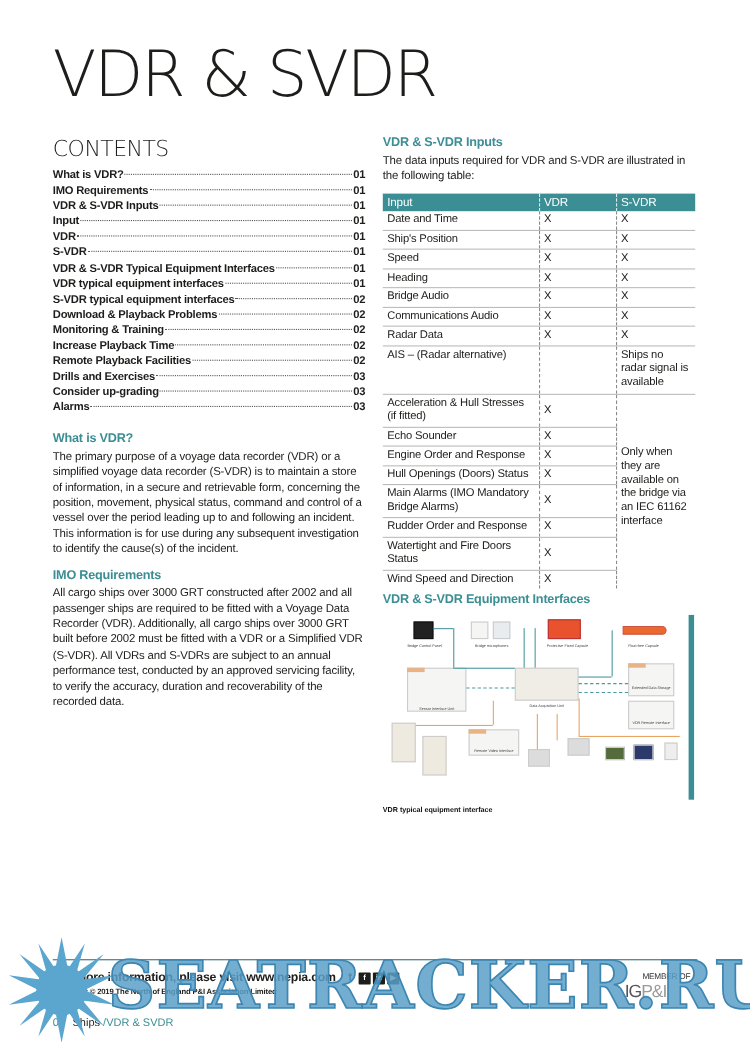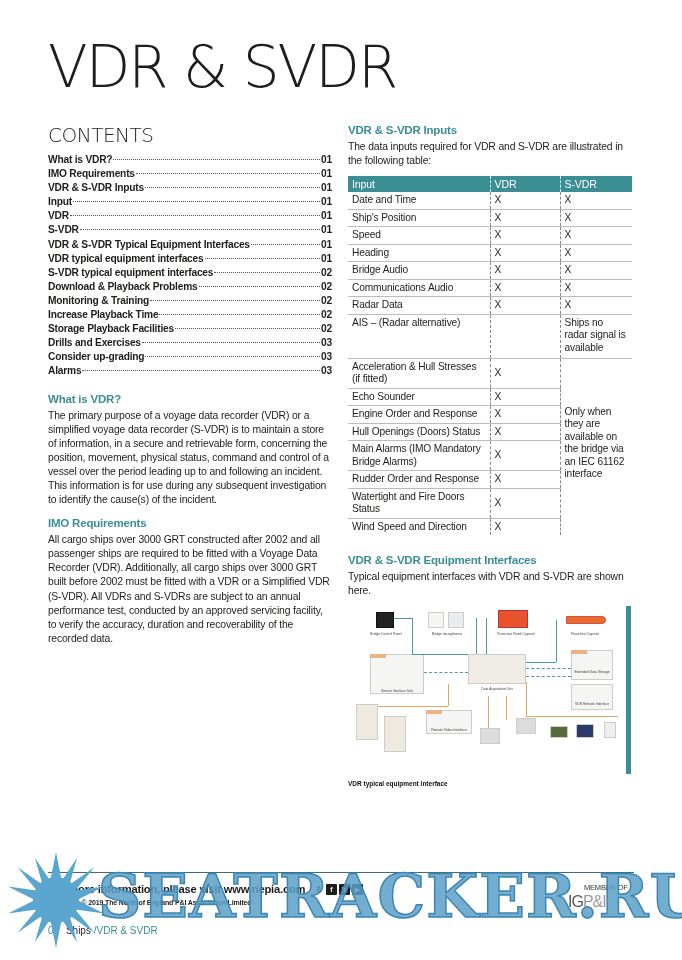--- a/index.html
+++ b/index.html
@@ -123,21 +123,21 @@
         <span class="t">Monitoring &amp; Training</span>
         <span class="dots"></span>
         <span class="p">02</span>
       </div>
       <div class="toc-item">
         <span class="t">Increase Playback Time</span>
         <span class="dots"></span>
         <span class="p">02</span>
       </div>
       <div class="toc-item">
-        <span class="t">Storage Playback Facilities</span>
+        <span class="t">Remote Playback Facilities</span>
         <span class="dots"></span>
         <span class="p">02</span>
       </div>
       <div class="toc-item">
         <span class="t">Drills and Exercises</span>
         <span class="dots"></span>
         <span class="p">03</span>
       </div>
       <div class="toc-item">
         <span class="t">Consider up-grading</span>
@@ -242,22 +242,21 @@
           <td class="col-input">Watertight and Fire Doors Status</td>
           <td class="col-vdr">X</td>
         </tr>
       <tr class="last">
           <td class="col-input">Wind Speed and Direction</td>
           <td class="col-vdr">X</td>
         </tr>
     </tbody>
   </table>
 
-  <div class="section-h" style="margin-top:19px">VDR &amp; S-VDR Equipment Interfaces</div>
-  <div class="body-text">Typical equipment interfaces with VDR and S-VDR are shown here.</div>
+  <div class="section-h" style="margin-top:4px">VDR &amp; S-VDR Equipment Interfaces</div>
 
   <div class="figure">
     <div class="fig-bar"></div>
 
     <div class="box" style="left:28px;top:6px;width:18px;height:16px;background:#222;border-color:#111;"></div>
     <div class="node" style="left:8px;top:26px;width:60px;">Bridge Control Panel</div>
 
     <div class="box" style="left:80px;top:6px;width:16px;height:16px;"></div>
     <div class="box" style="left:100px;top:6px;width:16px;height:16px;background:#e9ecee;"></div>
     <div class="node" style="left:74px;top:26px;width:50px;">Bridge microphones</div>

